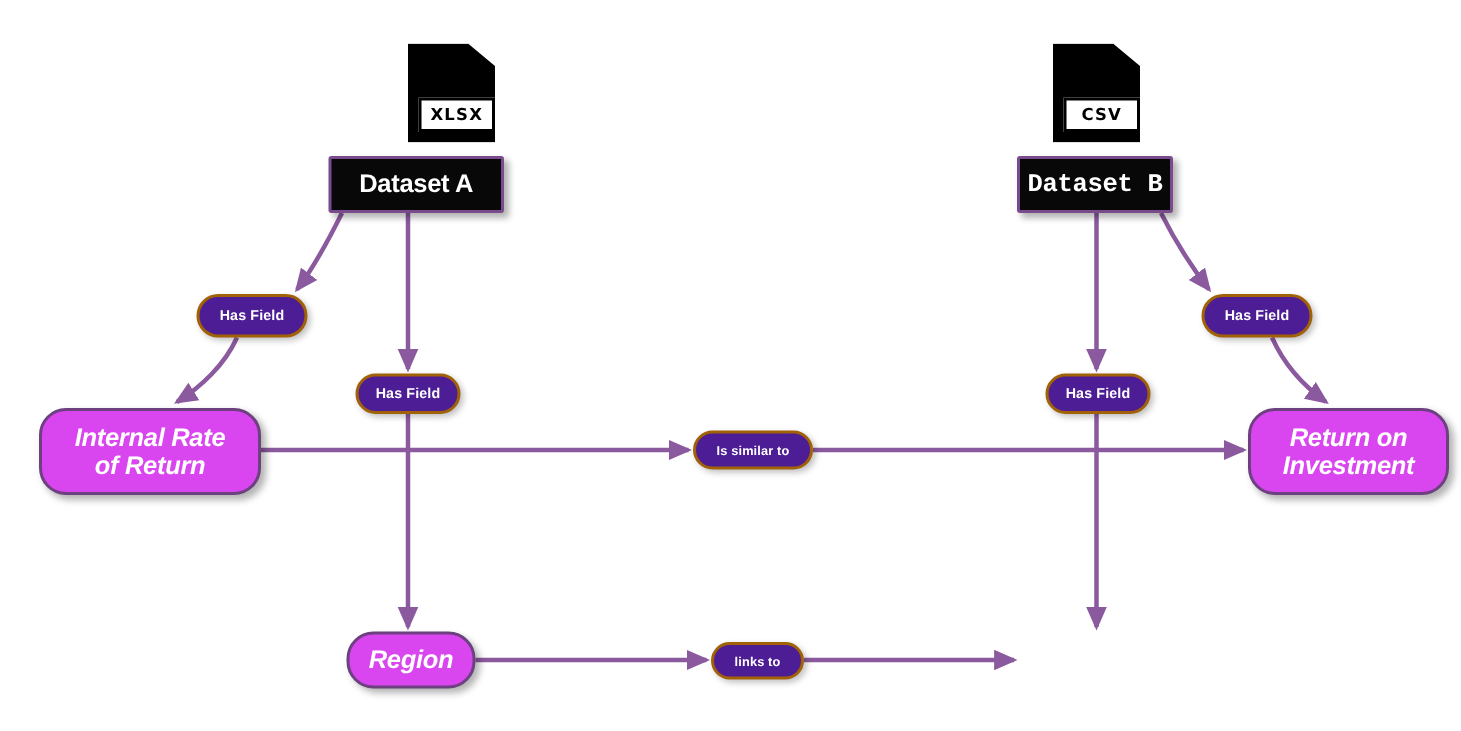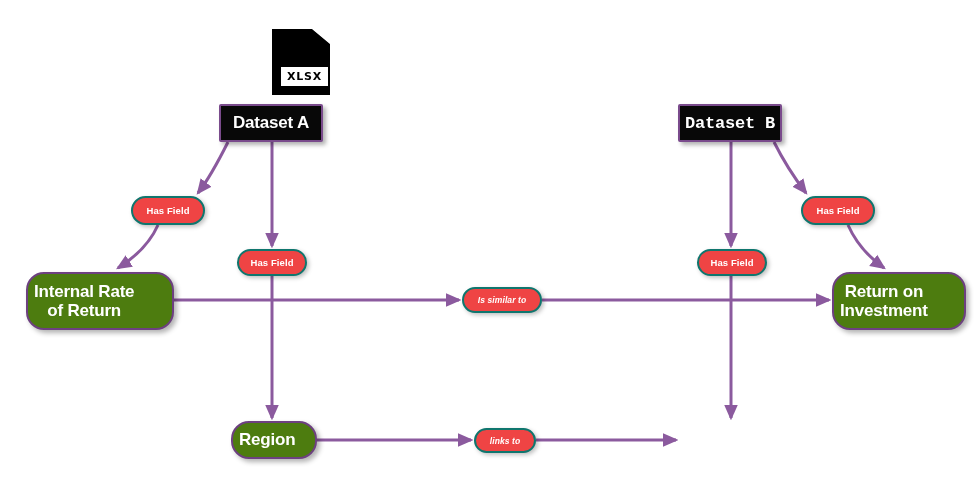--- a/index.html
+++ b/index.html
@@ -89,61 +89,61 @@
     color: #ffffff;
     font-size: 17px;
     font-weight: 700;
     letter-spacing: -0.2px;
     white-space: nowrap;
   }
 
   
   .entity-node {
     position: absolute;
-    background: #4d7c0f;
+    background: #d946ef;
     border: 2.5px solid #6d4080;
     border-radius: 18px;
     box-shadow: 3px 3px 5px rgba(0,0,0,0.30);
     display: flex;
     align-items: center;
-    justify-content: flex-start;
+    justify-content: center;
     text-align: center;
     box-sizing: border-box;
+    font-style: italic;
   }
   .entity-node .label {
     color: #ffffff;
     font-size: 17px;
     font-weight: 700;
     line-height: 1.12;
     letter-spacing: -0.2px;
     padding: 0 6px;
   }
 
   
   .relation-pill {
     position: absolute;
-    background: #ef4444;
-    border: 2px solid #0f766e;
+    background: #4c1d95;
+    border: 2px solid #a16207;
     border-radius: 999px;
     box-shadow: 2px 2px 4px rgba(0,0,0,0.25);
     display: flex;
     align-items: center;
     justify-content: center;
     box-sizing: border-box;
   }
   .relation-pill .label {
     color: #ffffff;
     font-size: 9.5px;
     font-weight: 700;
     white-space: nowrap;
     letter-spacing: 0.1px;
   }
   .relation-pill.small .label {
     font-size: 8.5px;
-    font-style: italic;
   }
 </style>
 </head>
 <body>
 
 <div id="canvas">
 
   <svg id="edge-layer" viewBox="0 0 974 487">
     <defs>
       <marker id="arrow" viewBox="0 0 10 10" refX="8.5" refY="5" markerWidth="5.2" markerHeight="5.2" orient="auto-start-reverse">
@@ -180,22 +180,29 @@
   </svg>
 
   <div class="file-icon" style="left:243px; top:29px;margin-left:29px;">
     <div class="page"></div>
     <div class="fold"></div>
     <div class="ext-box">
       <span class="ext-text">XLSX</span>
     </div>
   </div>
 
-
-  <div class="dataset-node" style="left:219px; top:104px; width:104px; height:38px;justify-content:center;">
+  <div class="file-icon" style="left:702px; top:29px;">
+    <div class="page"></div>
+    <div class="fold"></div>
+    <div class="ext-box">
+      <span class="ext-text">CSV</span>
+    </div>
+  </div>
+
+  <div class="dataset-node" style="left:219px; top:104px; width:117px; height:38px;justify-content:center;">
     <span class="label">Dataset A</span>
   </div>
 
   <div class="dataset-node" style="left:678px; top:104px; width:104px; height:38px;font-family:Liberation Mono, monospace;">
     <span class="label">Dataset B</span>
   </div>
 
   <div class="entity-node" style="left:26px; top:272px; width:148px; height:58px;">
     <span class="label">Internal Rate<br>of Return</span>
   </div>

